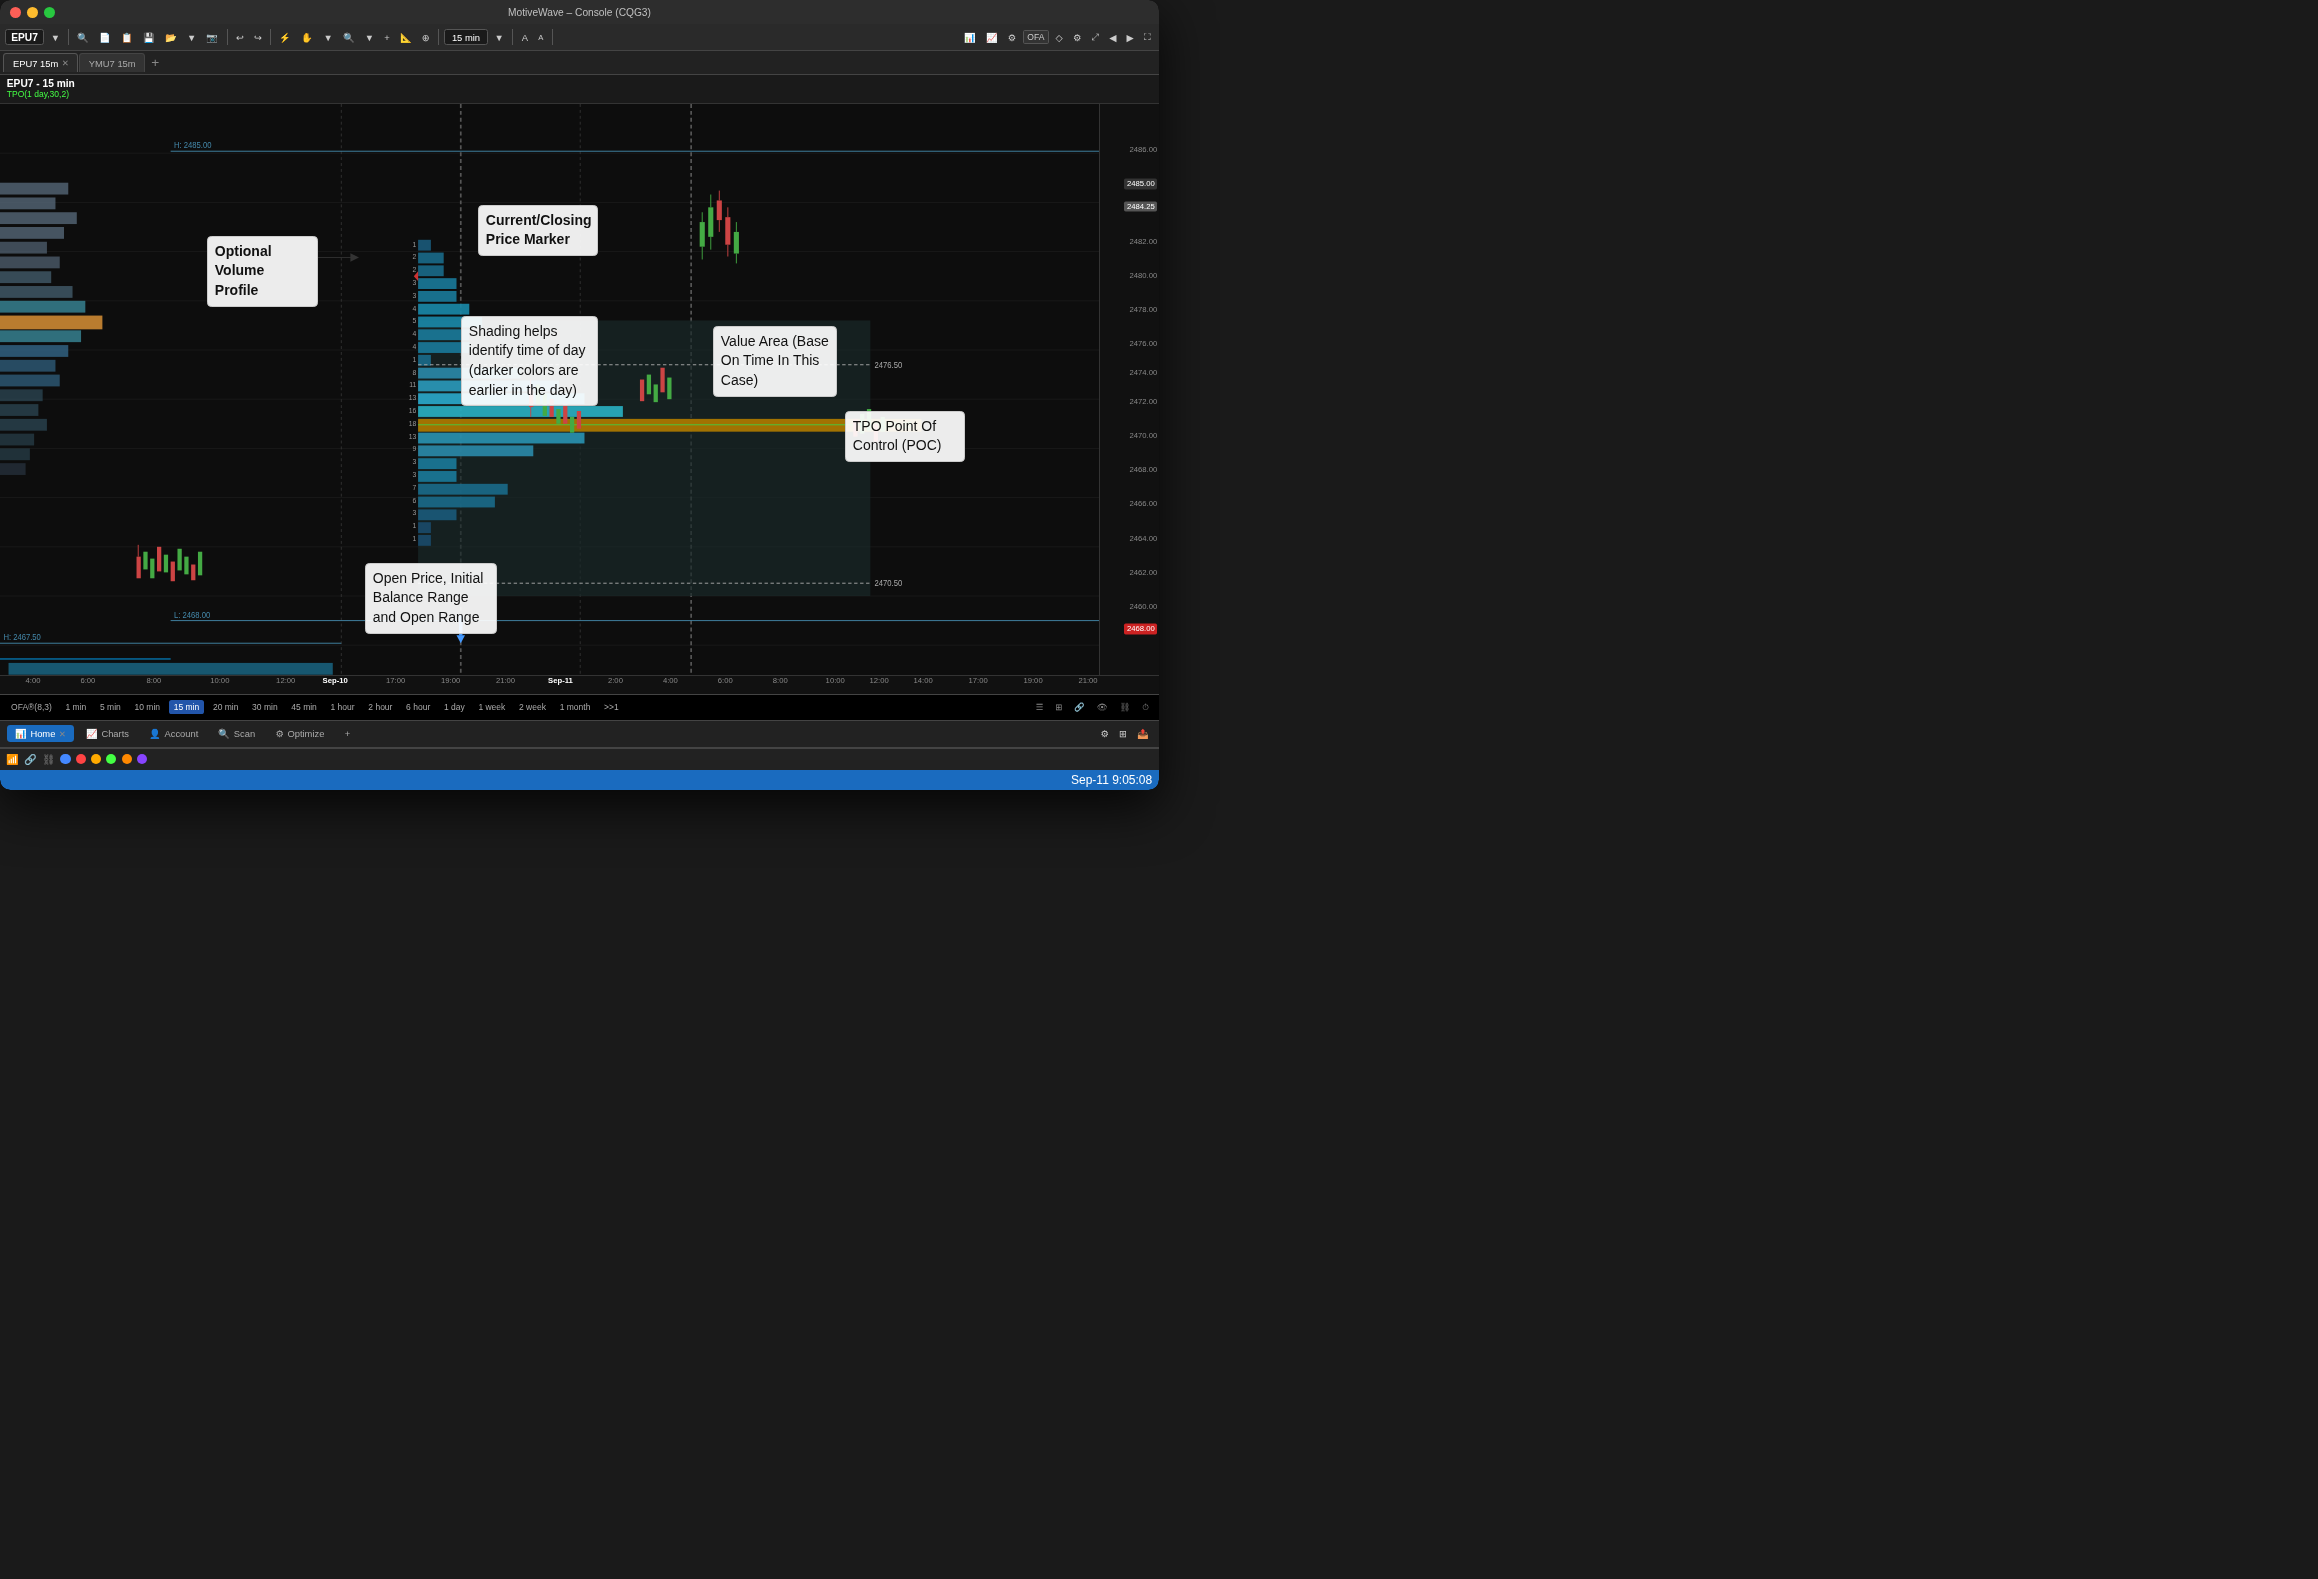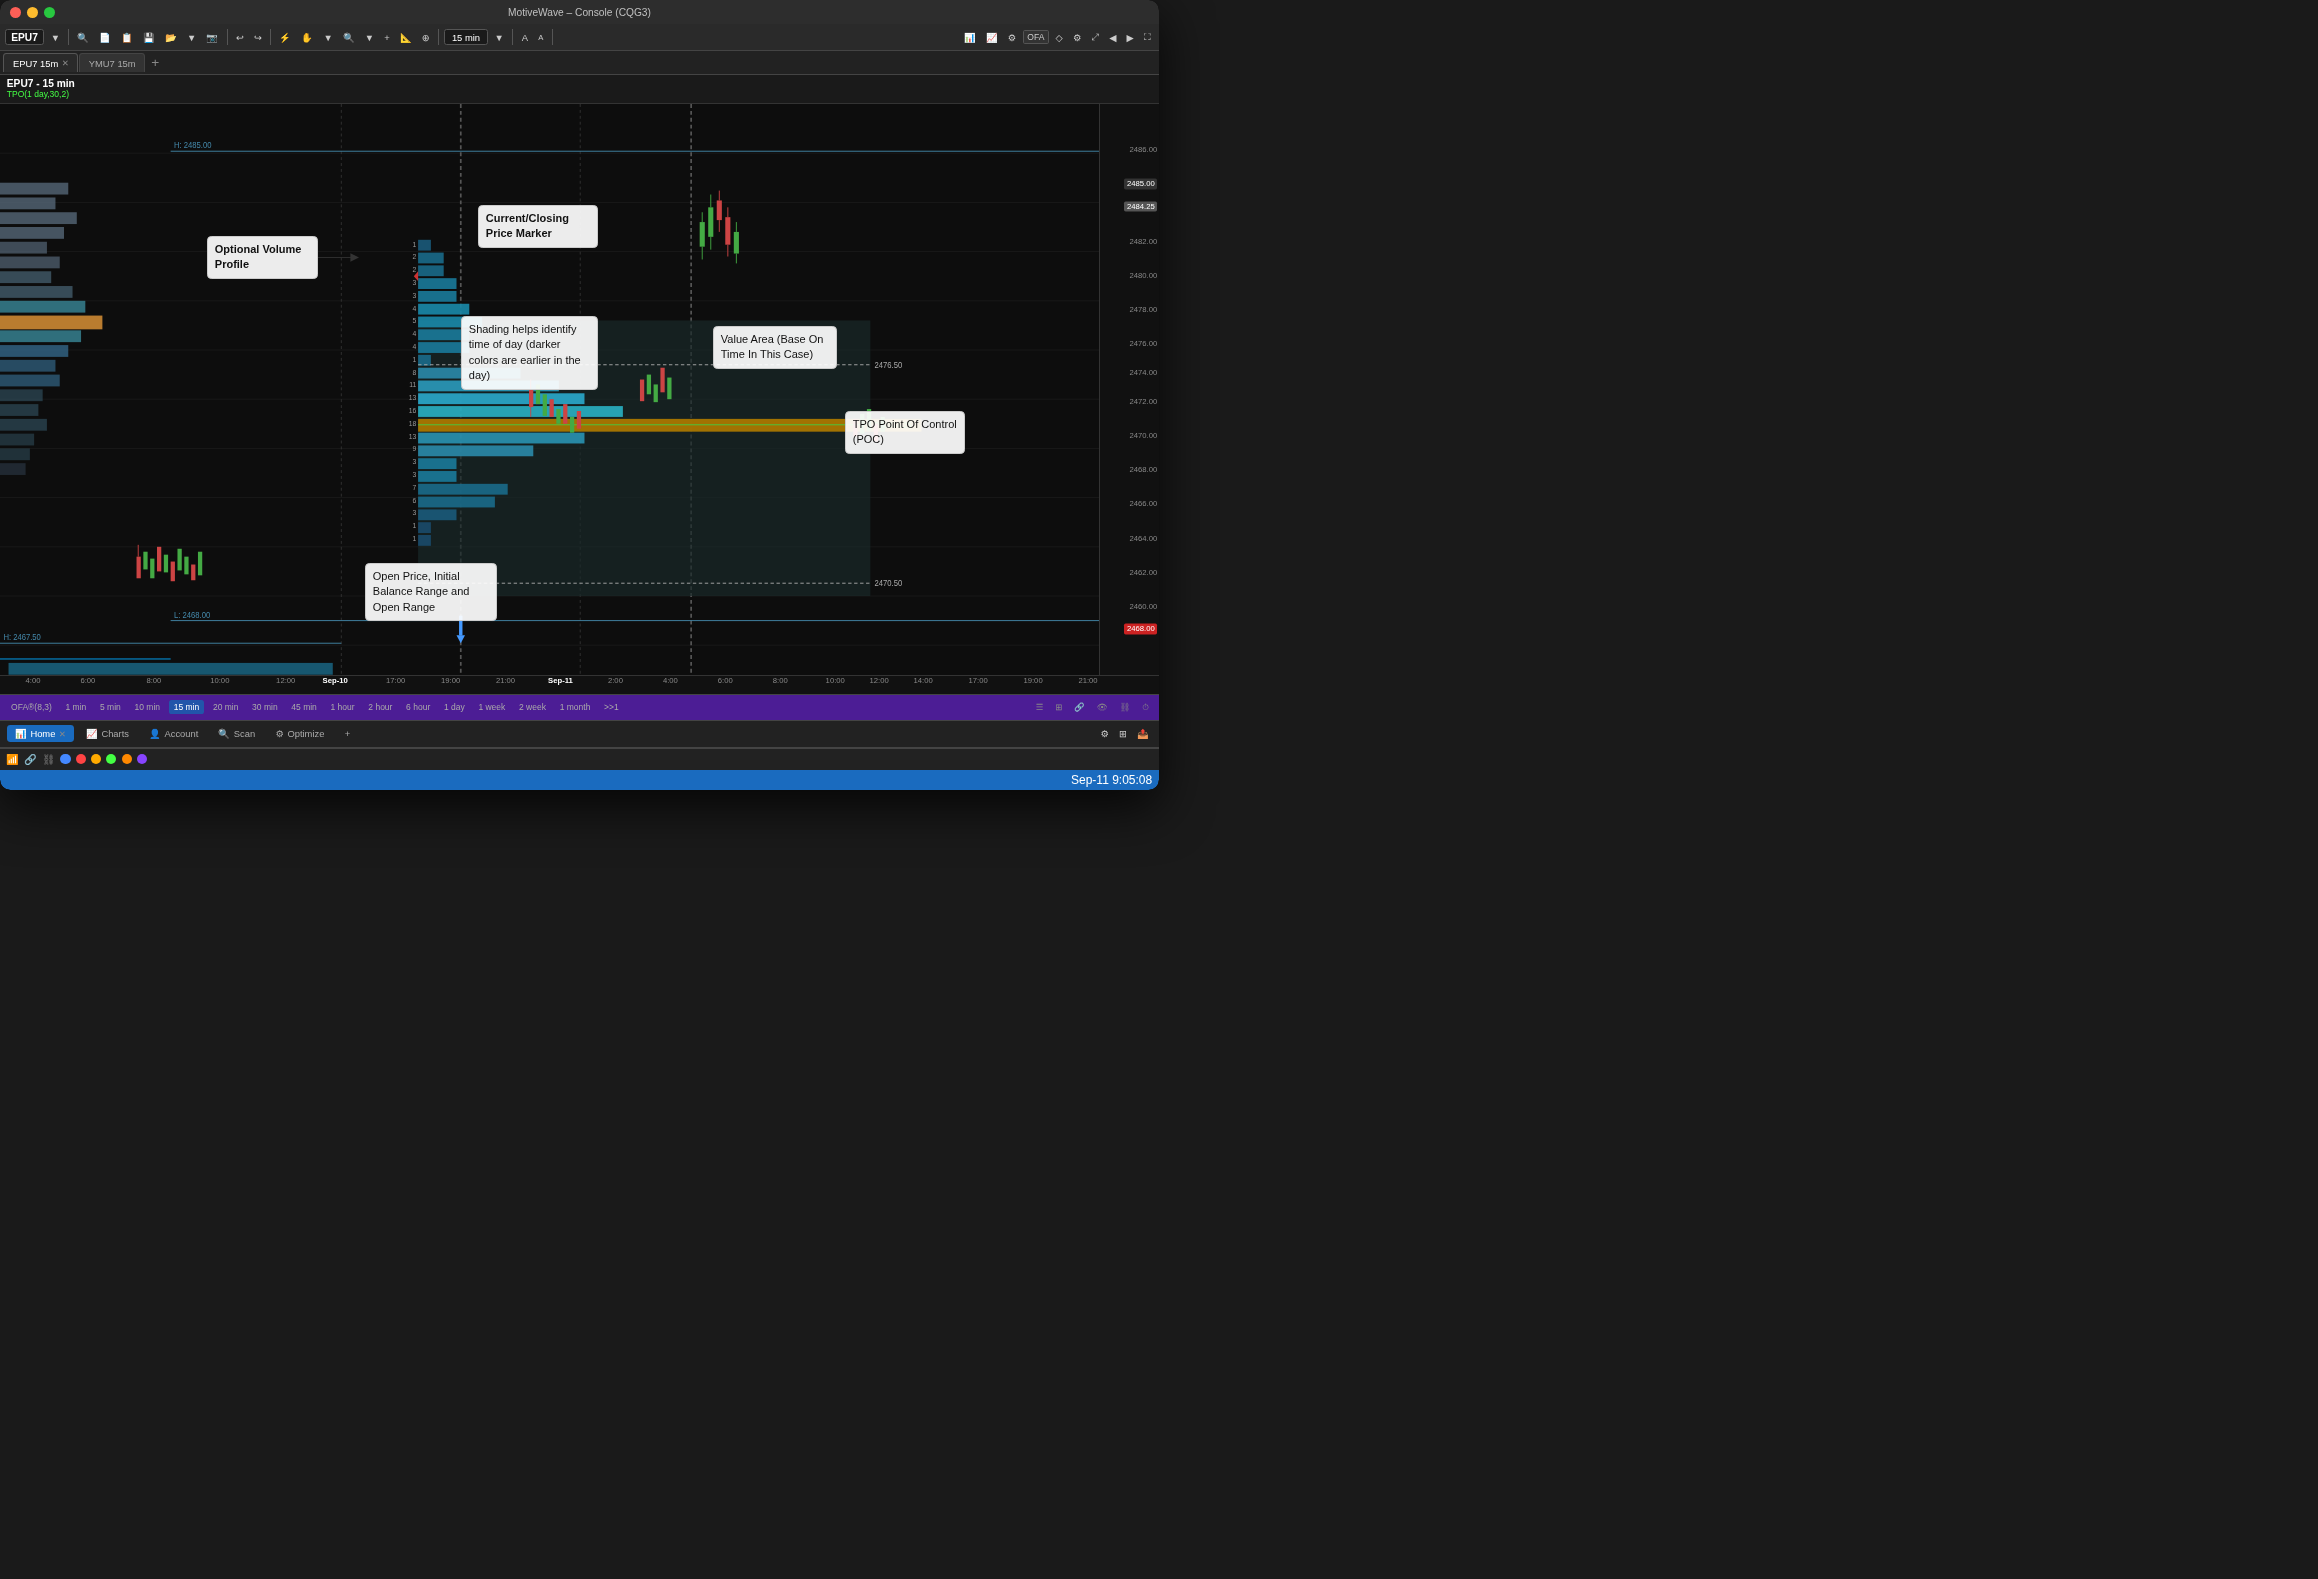--- a/index.html
+++ b/index.html
@@ -154,21 +154,21 @@
     }
     .time-label {
       position: absolute;
       font-size: 7.7px;
       color: #888;
       transform: translateX(-50%);
     }
 
     
     .bottom-toolbar {
-      background: #4c1d95;
+      background: #000000;
       height: 27px;
       display: flex;
       align-items: center;
       padding: 0 6.8px;
       gap: 5.1px;
       border-top: 0.9px solid #444;
       border-bottom: 0.9px solid #444;
     }
     .timeframe-btn {
       color: #aaa;
@@ -226,21 +226,21 @@
       border-top: 0.9px solid #444;
     }
     .sys-icon { color: #888; font-size: 10.2px; cursor: pointer; }
     .sys-dot { width: 10.2px; height: 10.2px; border-radius: 50%; cursor: pointer; }
 
     
     .callout {
       position: absolute;
       background: rgba(255,255,255,0.92);
       color: #111;
-      font-size: 11px;
+      font-size: 14px;
       padding: 5.1px 6.8px;
       border-radius: 4.3px;
       border: 0.9px solid #ccc;
       max-width: 137px;
       line-height: 1.4;
       pointer-events: none;
       z-index: 100;
     }
 
     

